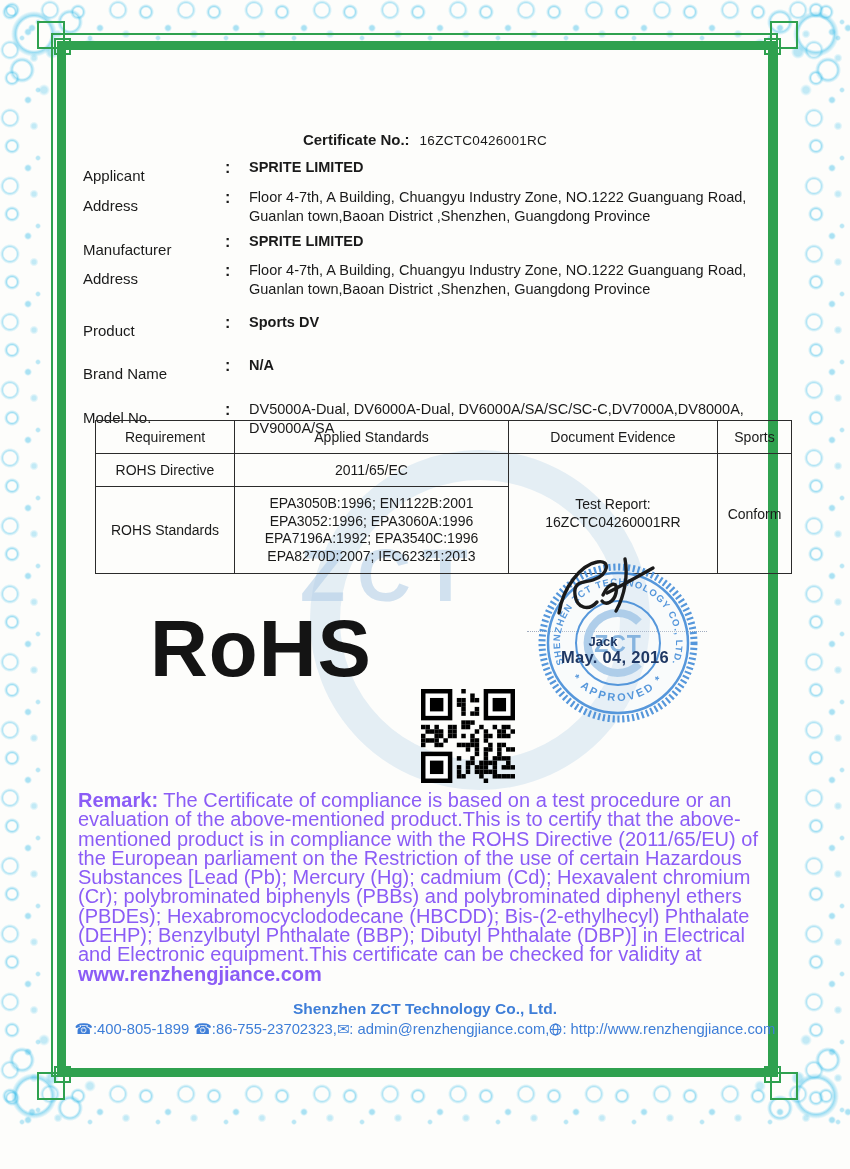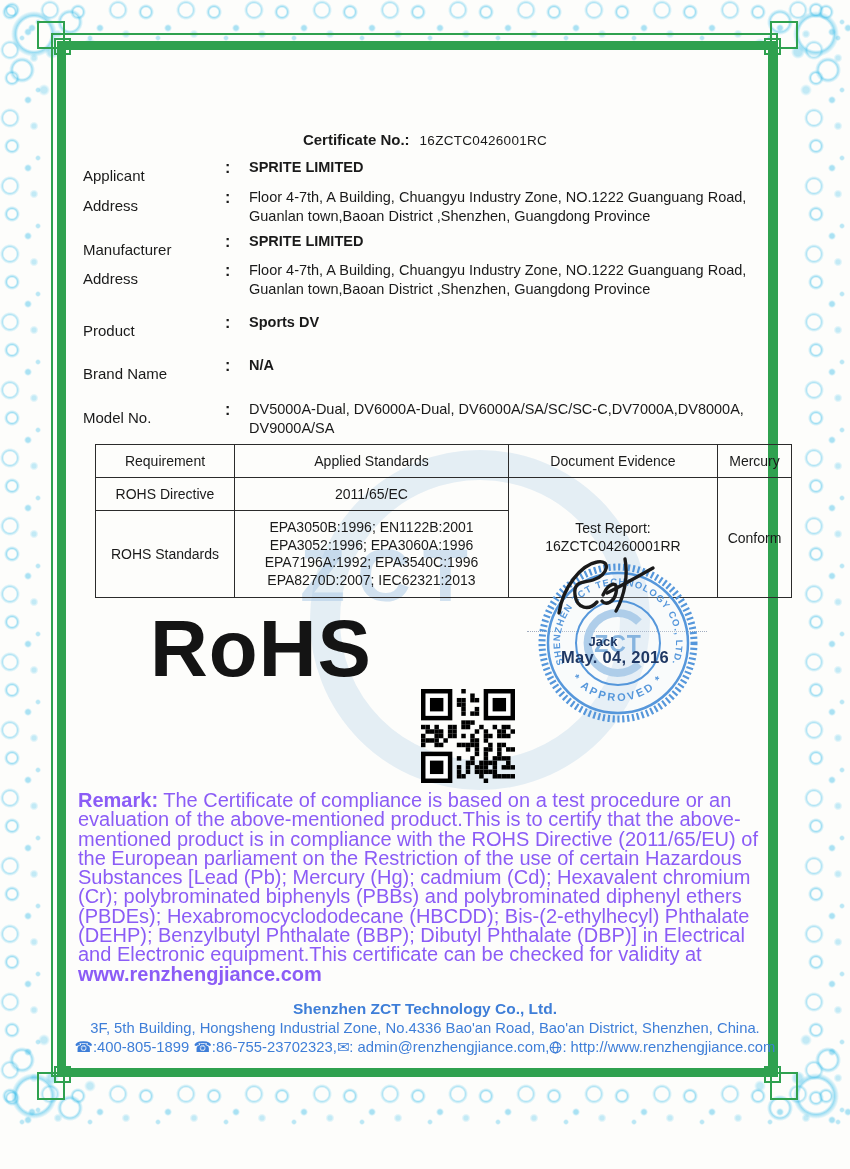--- a/index.html
+++ b/index.html
@@ -57,21 +57,21 @@
   
   .fields{position:absolute; left:83px; top:158px; width:692px;}
   .frow{display:flex; line-height:19px;}
   .frow .lbl{width:142px; font-weight:normal; font-size:15px; flex:none;margin-top:8px;}
   .frow .cln{width:24px; font-weight:bold; flex:none;}
   .frow .val{flex:1; font-size:14.5px;}
   .val .ln{display:block;}
   .v-bold{font-weight:bold; font-size:16px;}
   .v-bold-sm{font-weight:bold; font-size:15px;}
   
-  table.comp{position:absolute; left:95px; top:444px; width:660px; border-collapse:collapse; table-layout:fixed;}
+  table.comp{position:absolute; left:95px; top:420px; width:660px; border-collapse:collapse; table-layout:fixed;}
   table.comp th, table.comp td{border:1.6px solid #2b2b2b; text-align:center; vertical-align:middle; font-size:14px; padding:3px 4px;}
   table.comp th{font-weight:normal; height:26px;}
   td.pre{white-space:pre-line; line-height:17.5px;}
   .c1{width:130px;} .c2{width:265px;} .c3{width:200px;} .c4{width:65px;}
   .dir-std{font-size:13px;}
   
   .rohs{position:absolute; left:150px; top:603px; font-size:80px; font-weight:bold; letter-spacing:1px; color:#141414;}
   .qr{position:absolute; left:421px; top:689px; width:94px; height:94px;}
   
   .sig-line{position:absolute; left:527px; top:631px; width:180px; border-top:1.5px dotted #8b99b0; opacity:.8;}
@@ -164,21 +164,21 @@
         </span>
     </div>
   </div>
 
   <table class="comp">
     <tbody>
         <tr>
       <th class="c1">Requirement</th>
       <th class="c2">Applied Standards</th>
       <th class="c3">Document Evidence</th>
-      <th class="c4">Mercury</th>
+      <th class="c4">Sports</th>
     </tr>
     <tr>
       <td style="height:26px;">ROHS Directive</td>
       <td class="dir-std">2011/65/EC</td>
       <td rowspan="2" class="pre">Test Report:
 16ZCTC04260001RR</td>
       <td rowspan="2">Conform</td>
     </tr>
     <tr>
       <td>ROHS Standards</td>
@@ -350,21 +350,20 @@
       <path d="M60,44 C66,31 76,29 73,42 C71,51 63,55 59,50"></path>
       <path d="M82,8 C85,24 82,44 73,60"></path>
       <path d="M64,42 C78,35 94,26 110,17"></path>
     </g>
   </svg>
 
   <div class="remark"><b>Remark:</b><span> The Certificate of compliance is based on a test procedure or an evaluation of the above-mentioned product.This is to certify that the above-mentioned product is in compliance with the ROHS Directive (2011/65/EU) of the European parliament on the Restriction of the use of certain Hazardous Substances [Lead (Pb); Mercury (Hg); cadmium (Cd); Hexavalent chromium (Cr); polybrominated biphenyls (PBBs) and polybrominated diphenyl ethers (PBDEs); Hexabromocyclododecane (HBCDD); Bis-(2-ethylhecyl) Phthalate (DEHP); Benzylbutyl Phthalate (BBP); Dibutyl Phthalate (DBP)] in Electrical and Electronic equipment.This certificate can be checked for validity at </span><b>www.renzhengjiance.com</b></div>
 
   <div class="footer">
     <div class="f-company">Shenzhen ZCT Technology Co., Ltd.</div>
-    <div class="f-address">3F, 5th Building, Hongsheng Industrial Zone, No.4336 Bao'an Road, Bao'an District, Shenzhen, China.</div>
     <div class="f-contact">
       <span class="icon">☎</span><span>:400-805-1899</span>
       <span class="icon">☎</span><span>:86-755-23702323,</span><span class="icon">✉</span><span>: admin@renzhengjiance.com,</span><svg class="globe-svg" width="13" height="13" viewBox="0 0 14 14">
           <g fill="none" stroke="#3e7ed8" stroke-width="1.2">
             <circle cx="7" cy="7" r="5.8"></circle>
             <ellipse cx="7" cy="7" rx="2.6" ry="5.8"></ellipse>
             <line x1="1.2" y1="7" x2="12.8" y2="7"></line>
           </g>
         </svg><span>: http://www.renzhengjiance.com</span>
     </div>

